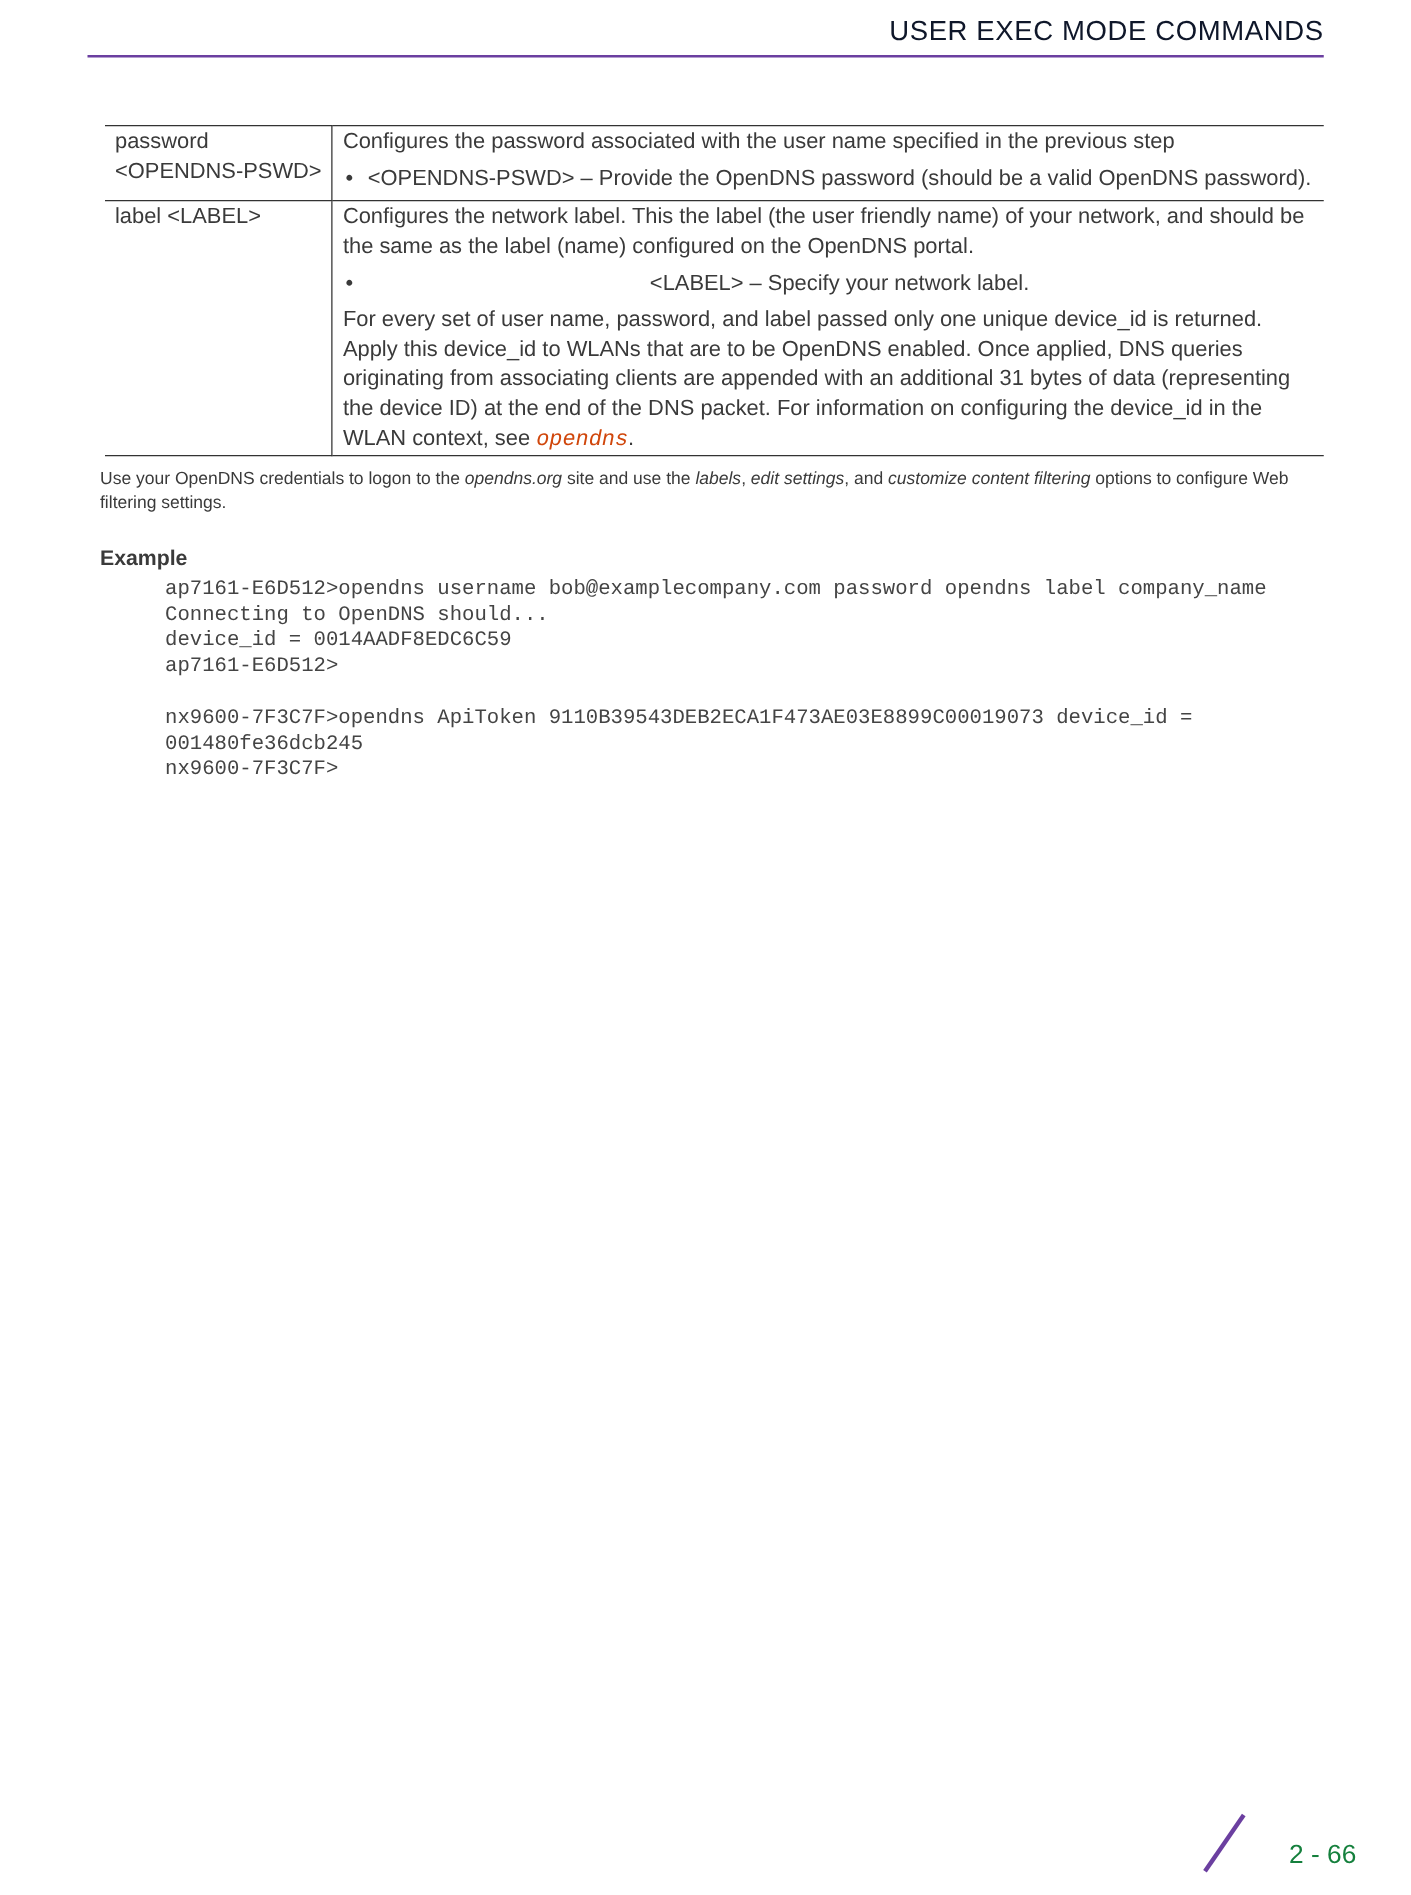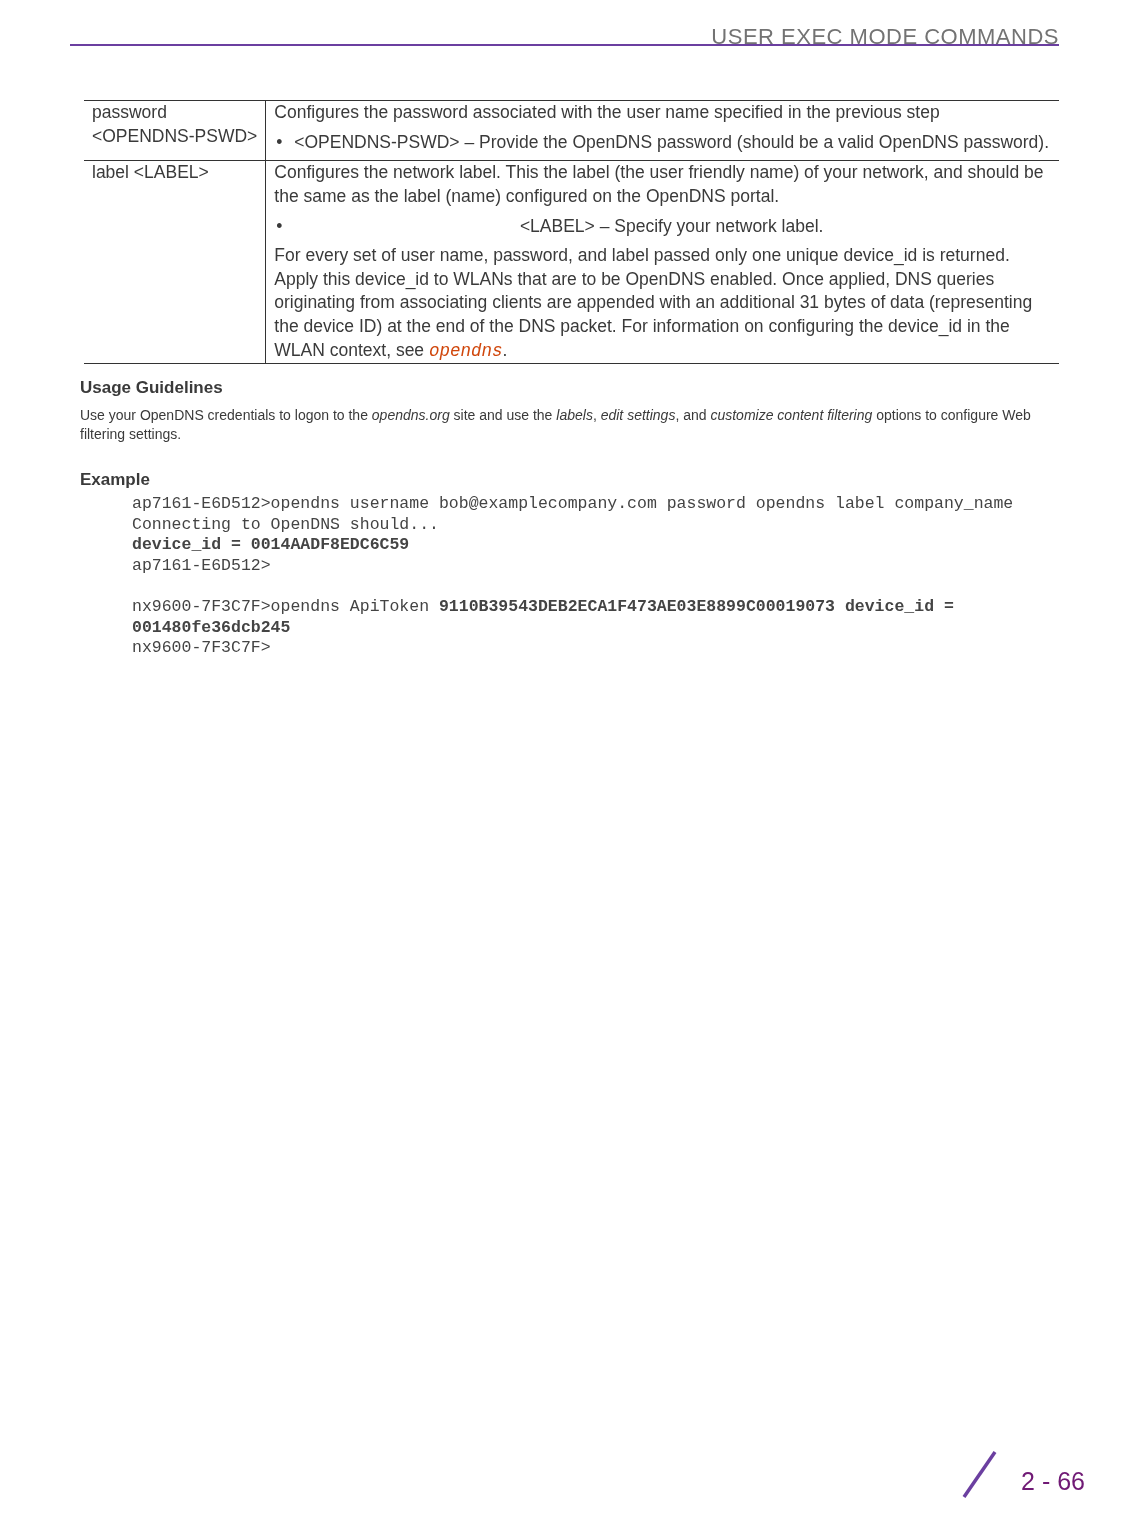--- a/index.html
+++ b/index.html
@@ -1,36 +1,36 @@
 <!DOCTYPE html>
 <html><head>
 <meta charset="utf-8">
 <style>
   * { box-sizing: border-box; margin: 0; padding: 0; }
   html, body { width: 1129px; height: 1516px; background: #fff; font-family: "Segoe UI", Arial, sans-serif; color: #3a3a3a; }
   .page { position: relative; width: 1129px; height: 1516px; }
-  .header { position: absolute; top: 24px; right: 70px; font-size: 22px; letter-spacing: 0.5px; color: #737373; font-weight: 300; }
+  .header { position: absolute; top: 12px; right: 70px; font-size: 22px; letter-spacing: 0.5px; color: #0f172a; font-weight: 300; }
   .header-rule { position: absolute; top: 44px; left: 70px; right: 70px; height: 2px; background: #6b3fa0; }
   .content { position: absolute; top: 100px; left: 84px; right: 70px; }
   table.params { width: 100%; border-collapse: collapse; font-size: 17.5px; font-weight: 300; }
   table.params td { border-top: 1.5px solid #333; border-bottom: 1.5px solid #333; vertical-align: top; padding: 0 8px; line-height: 1.35; }
   table.params td:first-child { width: 164px; border-right: 1px solid #333; white-space: nowrap; }
   .bullet-item { padding-left: 18px; position: relative; margin: 6px 0; text-align: center; }
   .bullet-item::before { content: "•"; position: absolute; left: 2px; top: 0; }
   .usage-h { font-weight: 700; font-size: 17px; margin-top: 14px; margin-left: -4px; }
   .usage-body { font-size: 14px; font-weight: 300; margin-top: 8px; line-height: 1.35; margin-left: -4px; }
   .italic { font-style: italic; }
   .link { color: #d0460b; font-style: italic; font-family: Liberation Mono, monospace; }
   .example-h { font-weight: 700; font-size: 17px; margin-top: 26px; margin-left: -4px; }
   pre.example { font-family: "Courier New", monospace; font-size: 16.5px; line-height: 1.25; margin-top: 4px; margin-left: 48px; white-space: pre-wrap; word-wrap: break-word; font-weight: 400; color: #444; }
-  pre.example .bold { font-weight: 700; margin-top: 36px; }
+  pre.example .bold { font-weight: 400; margin-top: 36px; }
   .footer-text { position: absolute; bottom: 24px; left: 36px; font-size: 17px; font-weight: 300; color: #666; }
   .footer-slash { position: absolute; bottom: 14px; right: 122px; width: 55px; height: 55px; }
   .footer-slash svg { width: 55px; height: 55px; }
-  .page-num { position: absolute; bottom: 20px; right: 44px; font-size: 25px; font-weight: 300; color: #701a75; }
+  .page-num { position: absolute; bottom: 20px; right: 44px; font-size: 21px; font-weight: 300; color: #15803d; }
 </style>
 </head>
 <body>
 
 <div class="page">
   <div class="header">USER EXEC MODE COMMANDS</div>
   <div class="header-rule"></div>
 
   <div class="content">
     <table class="params">
@@ -50,21 +50,20 @@
           <div>Configures the network label. This the label (the user friendly name) of your network, and should be the same as the label (name) configured on the OpenDNS portal.</div>
           <div class="bullet-item">&lt;LABEL&gt; – Specify your network label.</div>
           <div style="margin-top:6px;">
             <span>For every set of user name, password, and label passed only one unique device_id is returned. Apply this device_id to WLANs that are to be OpenDNS enabled. Once applied, DNS queries originating from associating clients are appended with an additional 31 bytes of data (representing the device ID) at the end of the DNS packet. For information on configuring the device_id in the WLAN context, see </span><span class="link">opendns</span><span>.</span>
           </div>
         </td>
       </tr>
     </tbody>
       </table>
 
-    <div class="usage-h">Usage Guidelines</div>
     <div class="usage-body">
       <span>Use your OpenDNS credentials to logon to the </span><span class="italic">opendns.org</span><span> site and use the </span><span class="italic">labels</span><span>, </span><span class="italic">edit settings</span><span>, and </span><span class="italic">customize content filtering</span><span> options to configure Web filtering settings.</span>
     </div>
 
     <div class="example-h">Example</div>
     <pre class="example"><span>ap7161-E6D512&gt;opendns username bob@examplecompany.com password opendns label company_name</span>
 <span>Connecting to OpenDNS should...</span>
 <span class="bold">device_id = 0014AADF8EDC6C59</span>
 <span>ap7161-E6D512&gt;</span>
 

